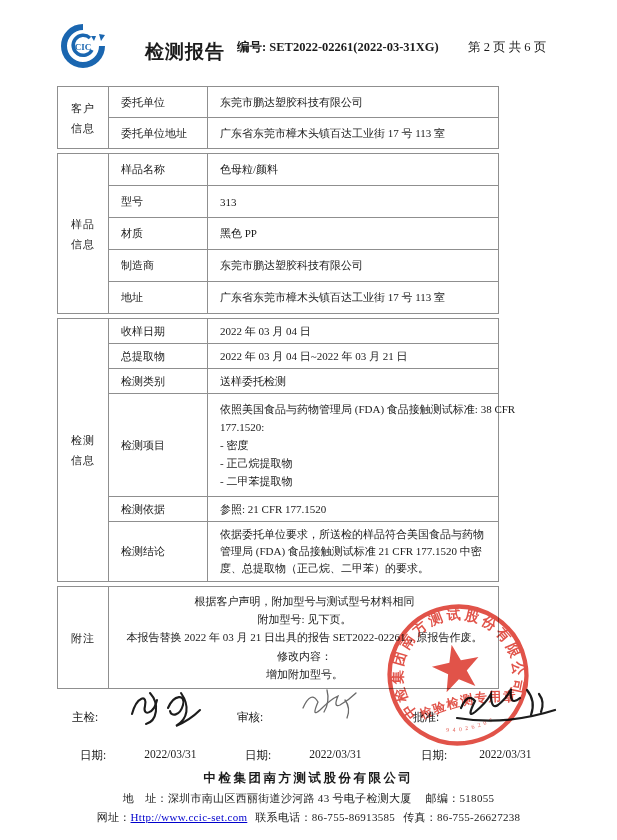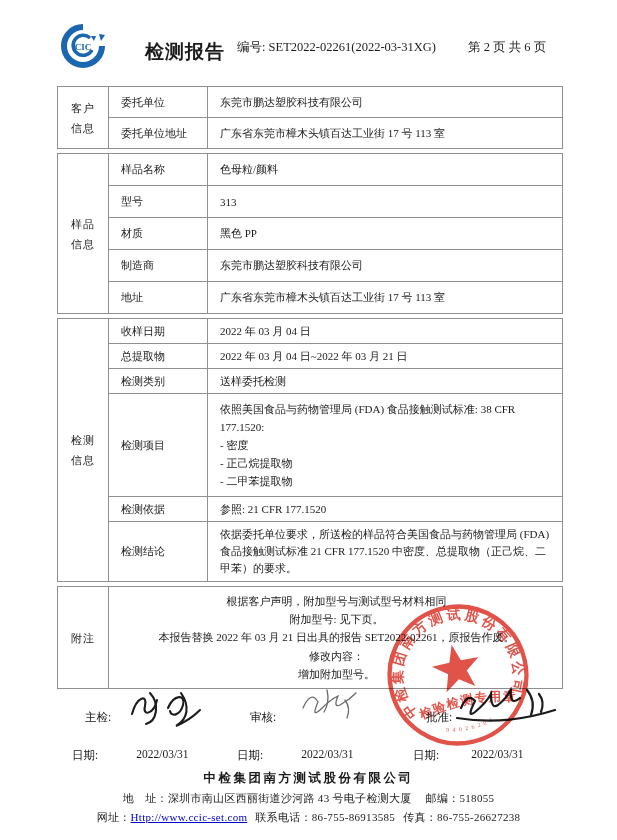--- a/index.html
+++ b/index.html
@@ -6,24 +6,24 @@
   html,body { background:#ffffff; }
   .page {
     position:relative; width:617px; height:840px; margin:8px auto;
     background:#ffffff; overflow:hidden;
     font-family:"Liberation Serif","DejaVu Serif",serif;
     color:#1b1b1b;
   }
   
   .logo { position:absolute; left:61px; top:16px; width:44px; height:44px; }
   .hdr-title { position:absolute; left:145px; top:31px; font-size:19px; font-weight:bold; letter-spacing:1px; }
-  .hdr-no { position:absolute; left:237px; top:31px; font-size:12.5px; font-weight:normal; white-space:nowrap; }
+  .hdr-no { position:absolute; left:237px; top:31px; font-size:12.5px; font-weight:bold; white-space:nowrap; }
   .hdr-page { position:absolute; left:468px; top:31px; font-size:12.5px; font-weight:normal; white-space:nowrap; }
   
-  .tables { position:absolute; left:57px; top:78px; width:506px; }
+  .tables { position:absolute; left:57px; top:78px; width:442px; }
   table.t { width:100%; border-collapse:collapse; table-layout:fixed; margin-bottom:4px; }
   table.t td { border:1px solid #8f8f8f; font-size:11px; vertical-align:middle; }
   td.sec { text-align:center; font-weight:normal; letter-spacing:1px; }
   td.sec span { display:block; line-height:20px; }
   td.lbl { padding-left:12px; white-space:nowrap; }
   td.val { padding-left:12px; padding-right:10px; }
   td.val.nw { white-space:nowrap; }
   .t-customer tr { height:31px; }
   .t-sample tr { height:32px; }
   .t-test tr.sm { height:25px; }
@@ -31,23 +31,23 @@
   td.multiline div { line-height:18px; white-space:nowrap; }
   td.para { line-height:17px; padding-top:4px; padding-bottom:4px; }
   td.notes { padding-top:5px; padding-bottom:5px; }
   td.notes div { line-height:18.2px; white-space:nowrap;text-align:center; }
   
   .stamp { position:absolute; left:381px; top:590px; width:154px; height:154px;
            transform:rotate(-12deg); opacity:0.88; mix-blend-mode:multiply; z-index:6; }
   
   .sigs { position:absolute; left:57px; top:688px; width:506px; height:80px; font-size:11.5px; }
   .sig-col { position:absolute; top:0; }
-  .sig-col .who { position:absolute; top:14px; left:13px; white-space:nowrap; }
+  .sig-col .who { position:absolute; top:14px; left:0; white-space:nowrap; }
   .sig-col svg.sig { position:absolute; }
-  .date-row { position:absolute; top:52px; left:0; display:flex; white-space:nowrap; }
+  .date-row { position:absolute; top:52px; left:8px; display:flex; white-space:nowrap; }
   
   .footer { position:absolute; left:0; top:762px; width:617px; text-align:center; }
   .f-company { font-size:12.5px; font-weight:bold; letter-spacing:2.5px; }
   .f-line { font-size:11px; margin-top:4px; letter-spacing:0.3px; }
   .f-url { color:#0000cc; text-decoration:underline; cursor:pointer; }
   .sp1 { display:inline-block; width:14px; }
   .sp2 { display:inline-block; width:8px; }
 </style>
 </head>
 <body>

